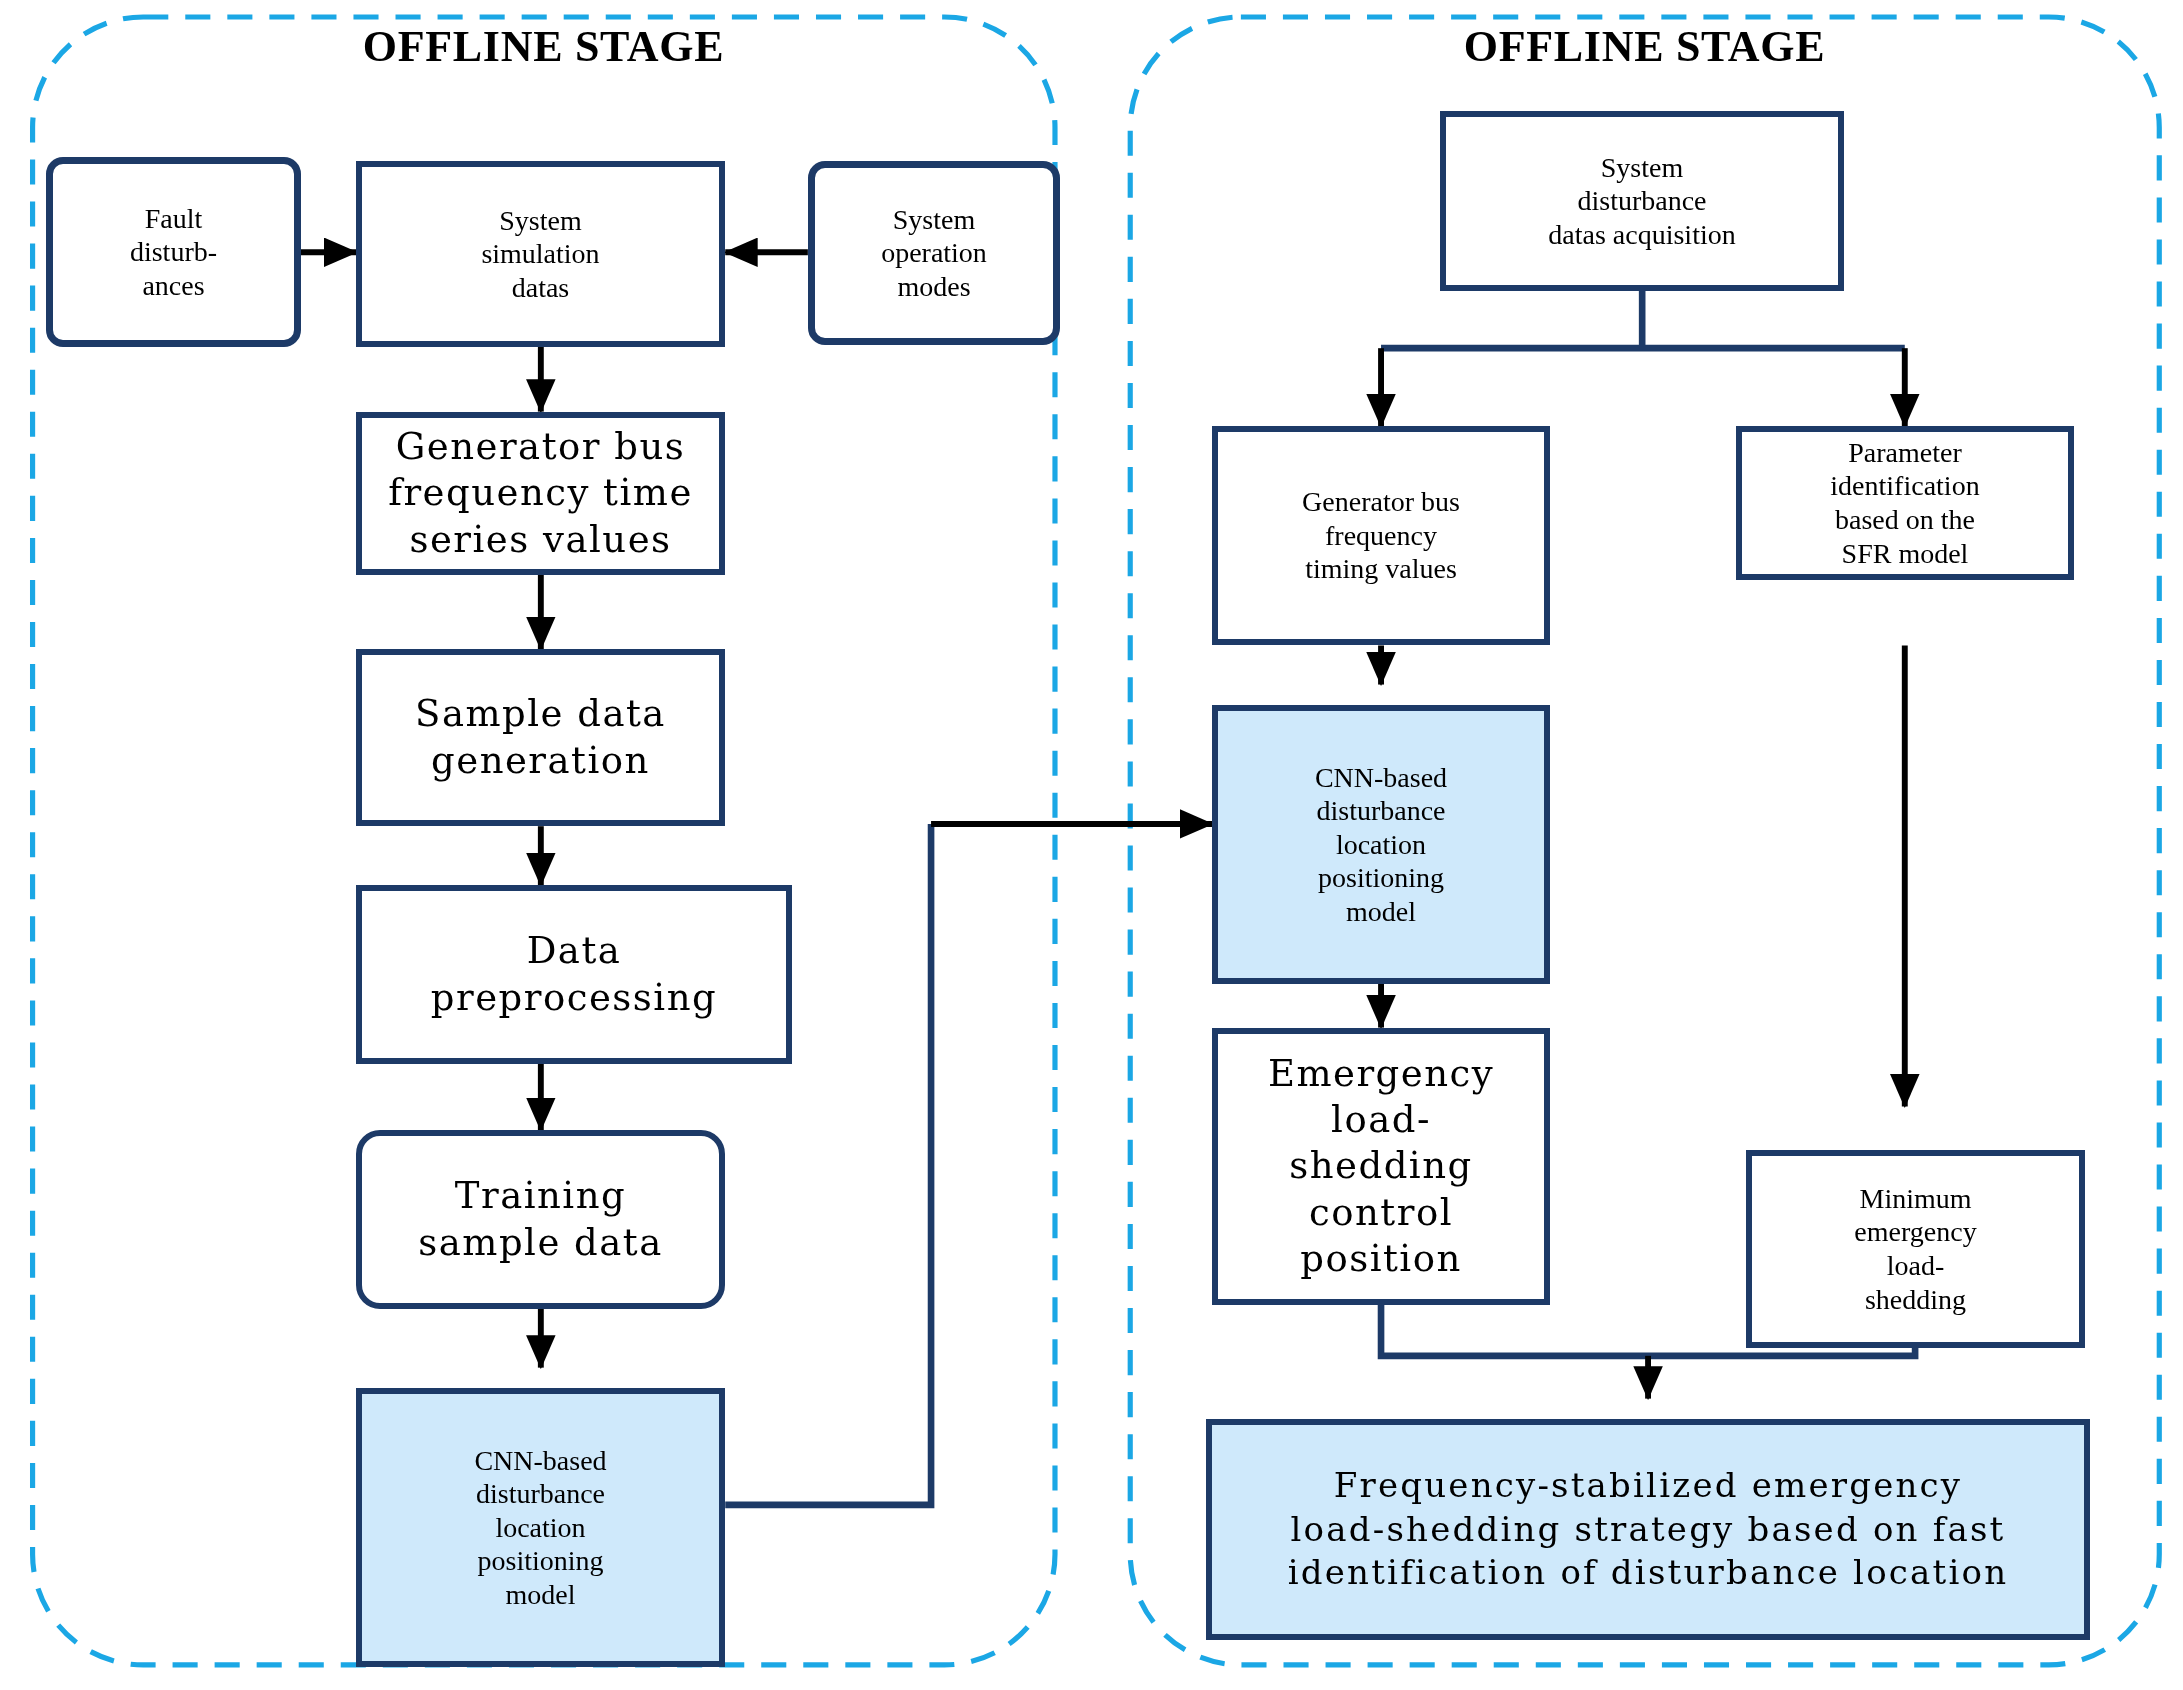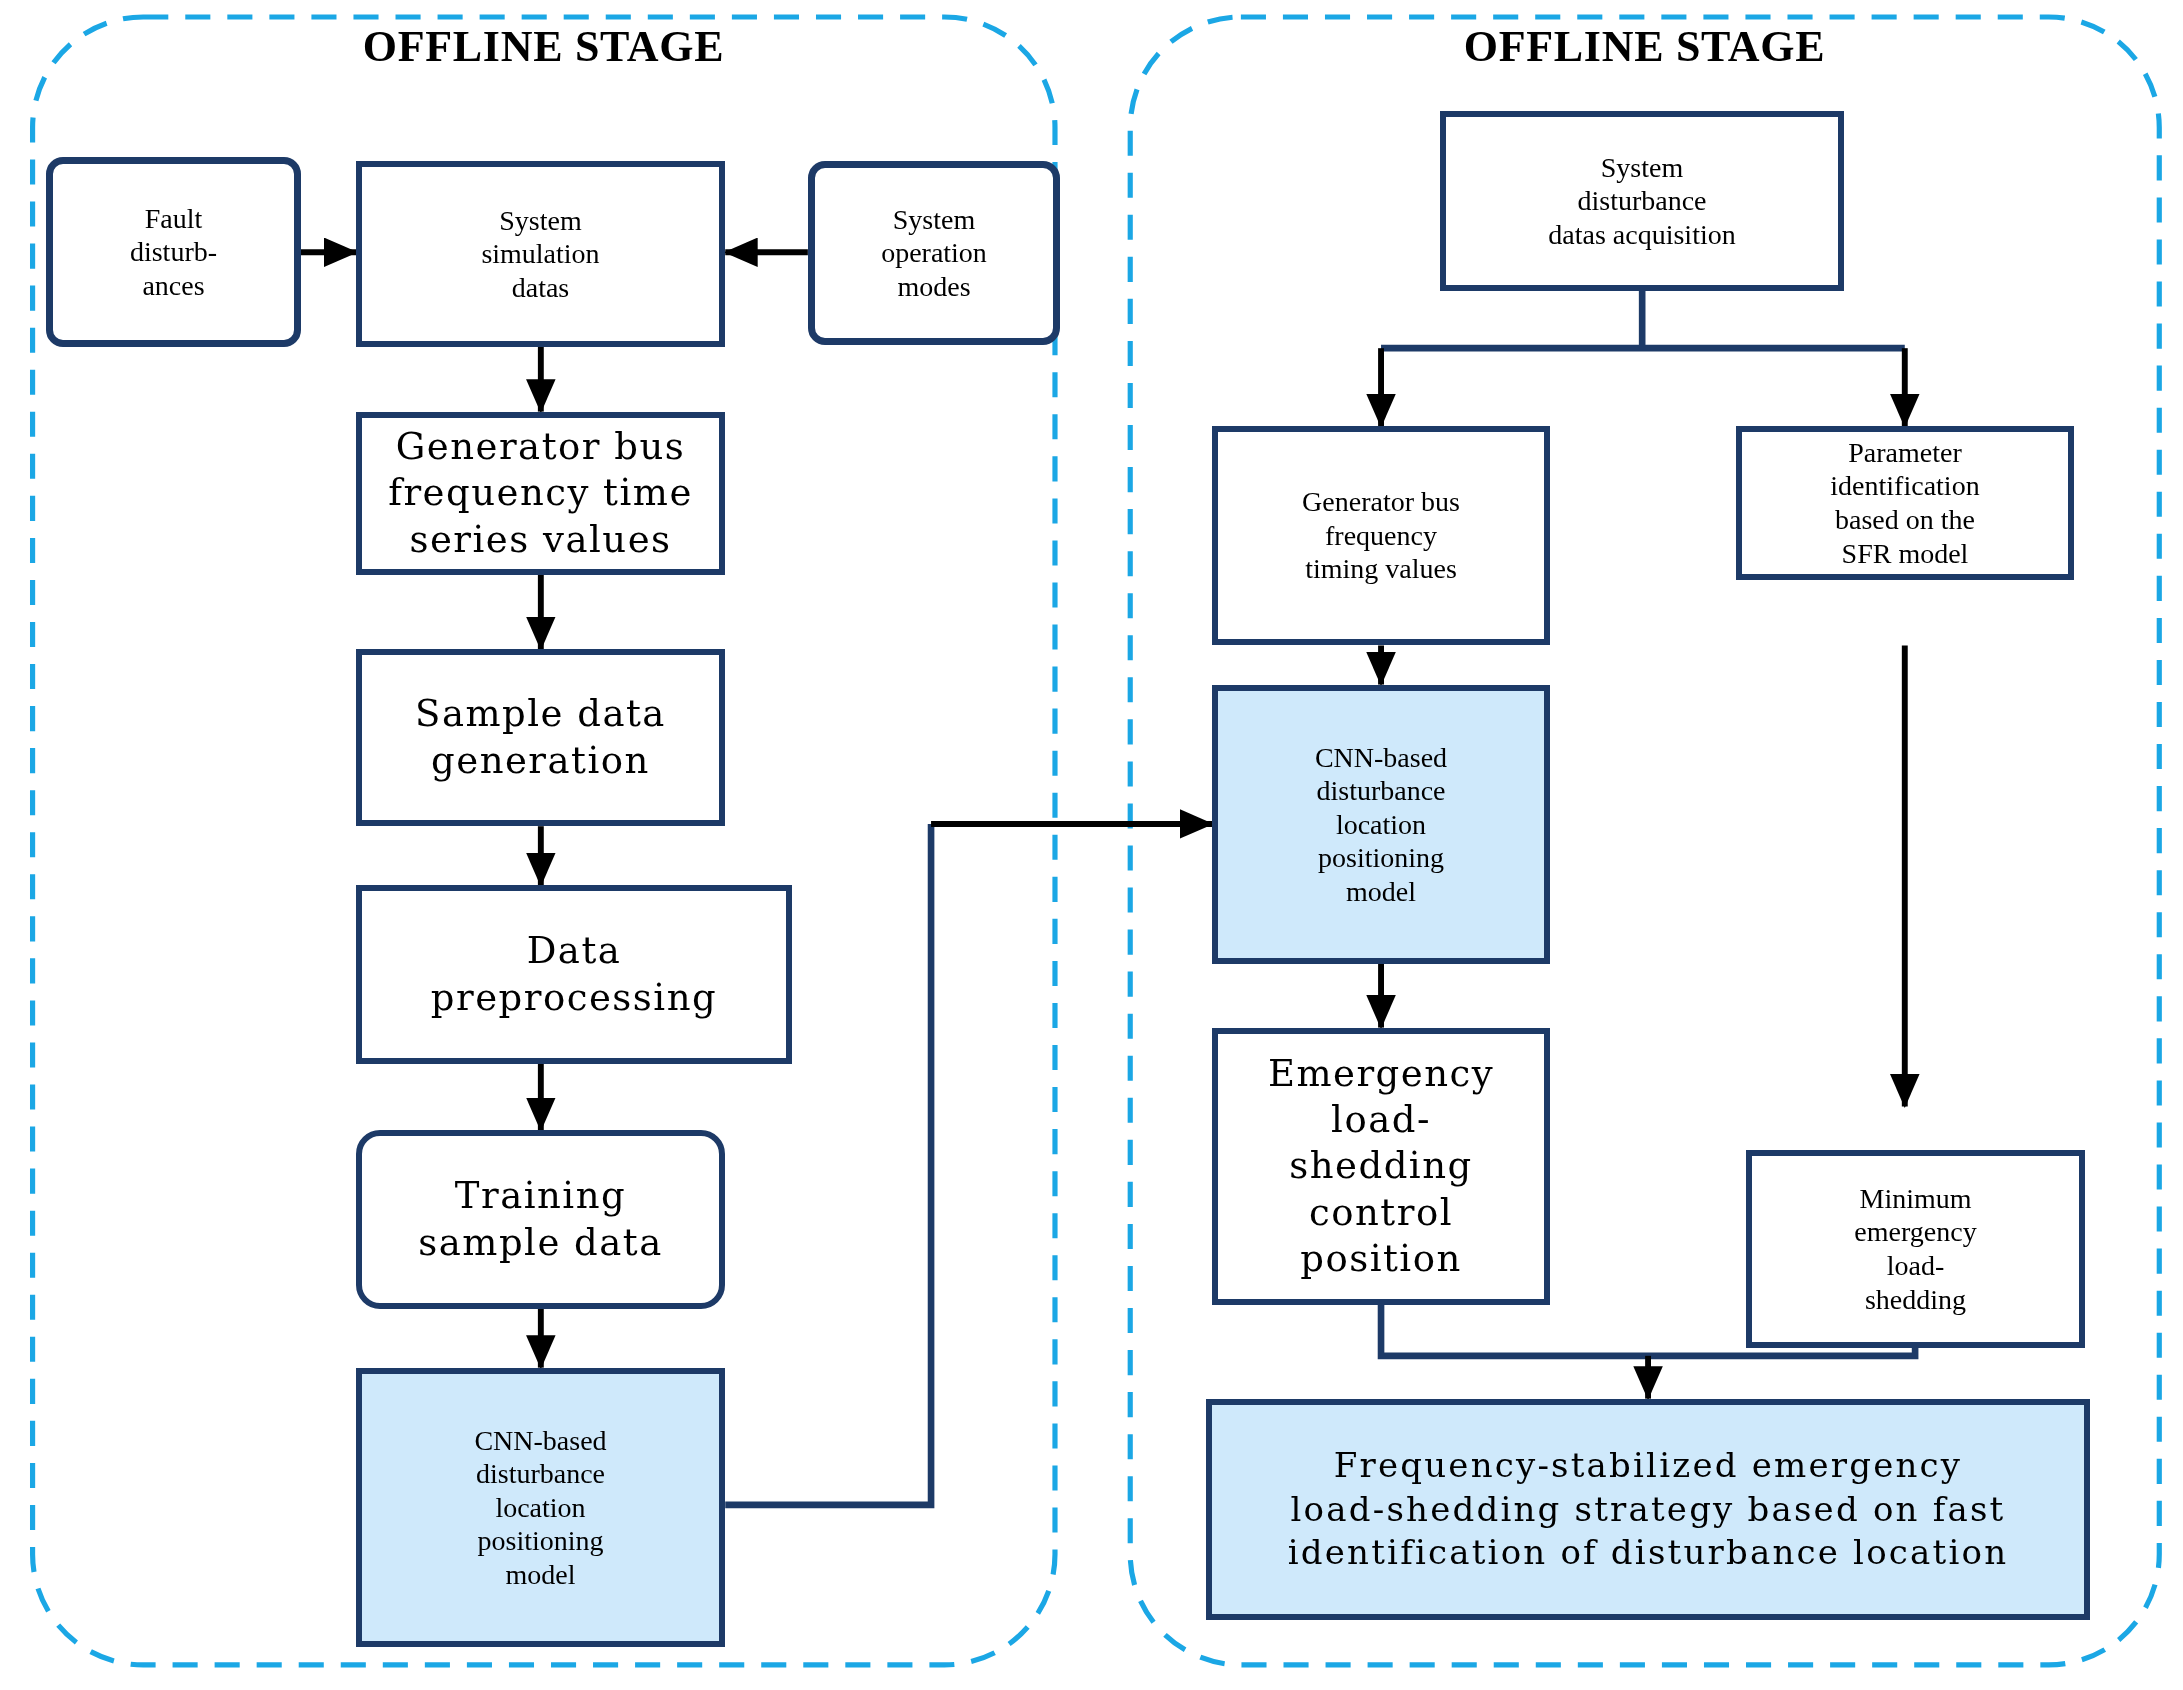--- a/index.html
+++ b/index.html
@@ -60,21 +60,21 @@
     justify-content:center;
     text-align:center;
     white-space:pre-line;
     color:var(--text,#000000);
     padding:3px 7.4px;
   }
   .rounded{
     border-radius:17px;
     border-width:7.4px;
   }
-  .blue{background:var(--highlight-fill,#cfe9fb);}
+  .blue{background:var(--highlight-fill,#cfe9fb);margin-top:20px;}
   .tight{
     font-family:"Liberation Serif",serif;
     font-size:28px;
     line-height:1.2;
   }
   .spaced{
     font-family:"DejaVu Serif",serif;
     font-size:37px;
     letter-spacing:1.5px;
     line-height:1.25;

